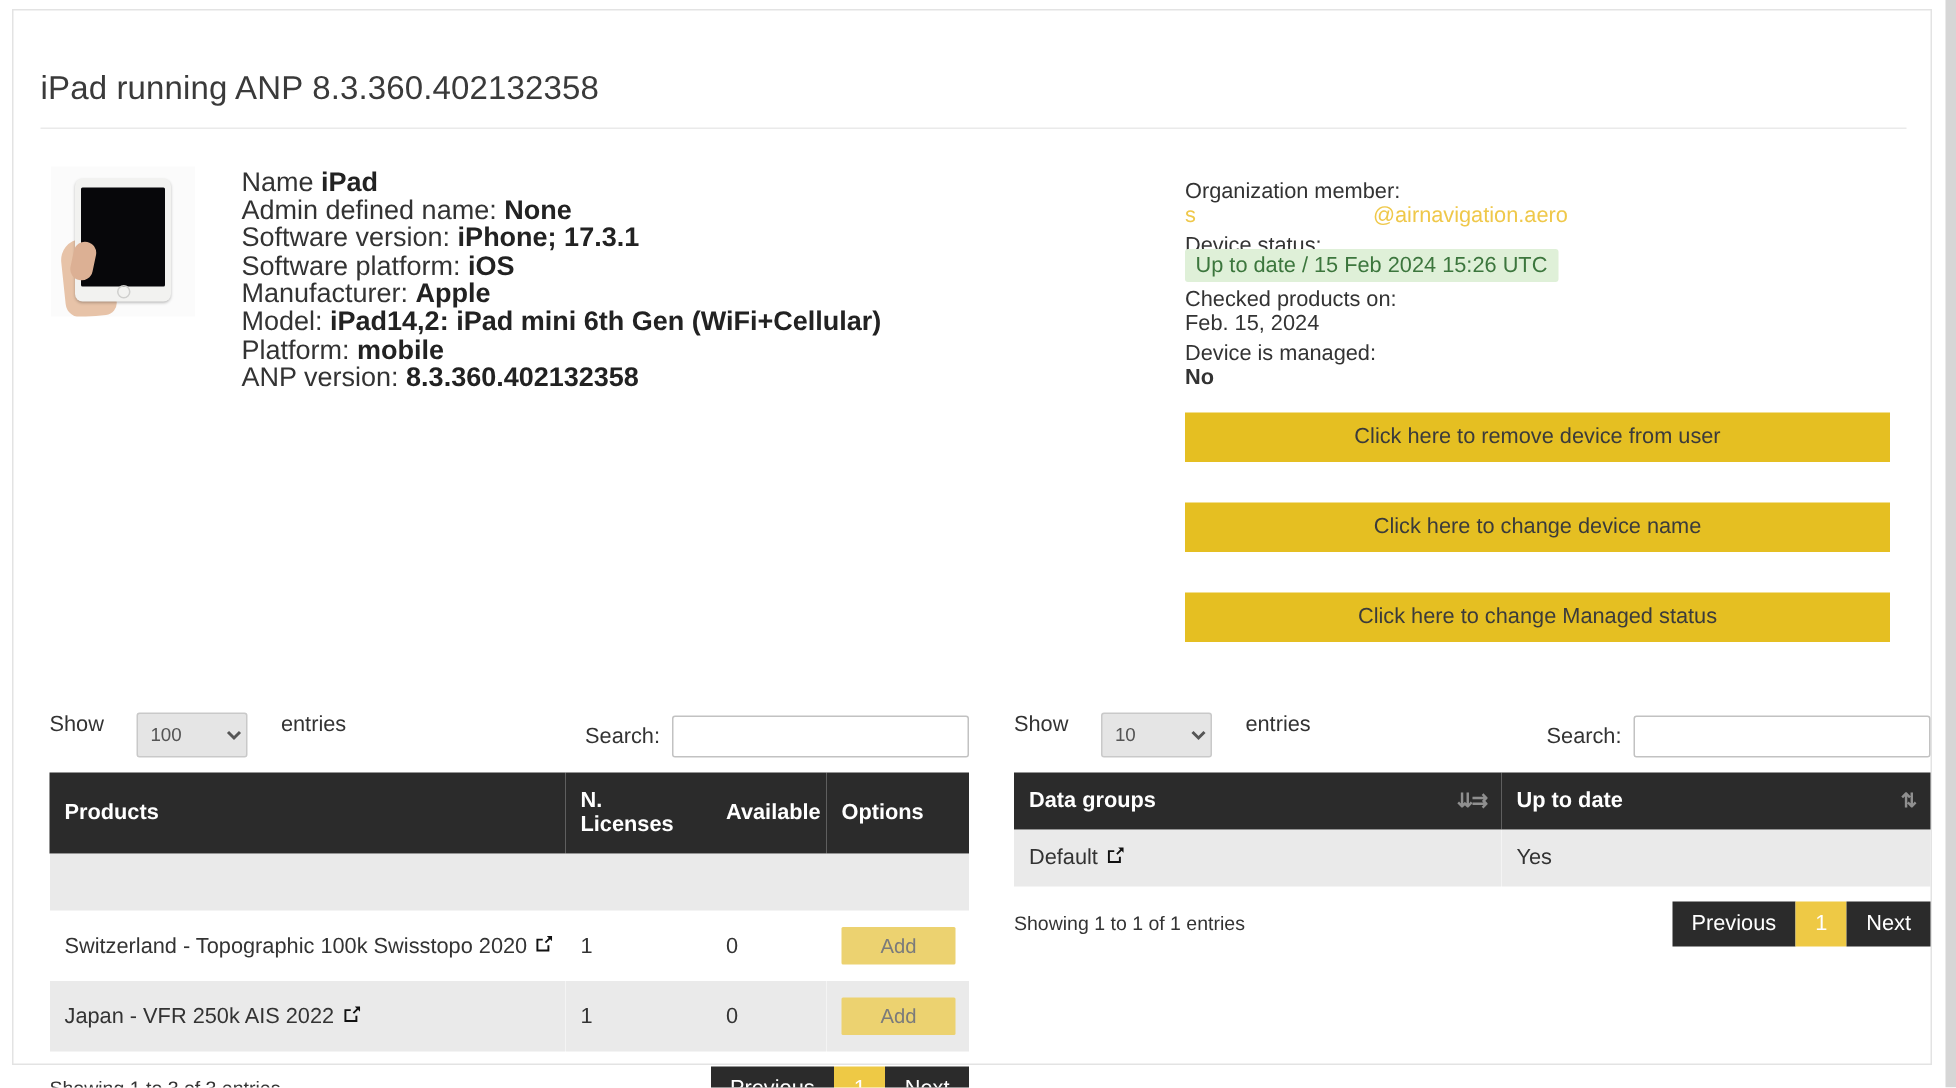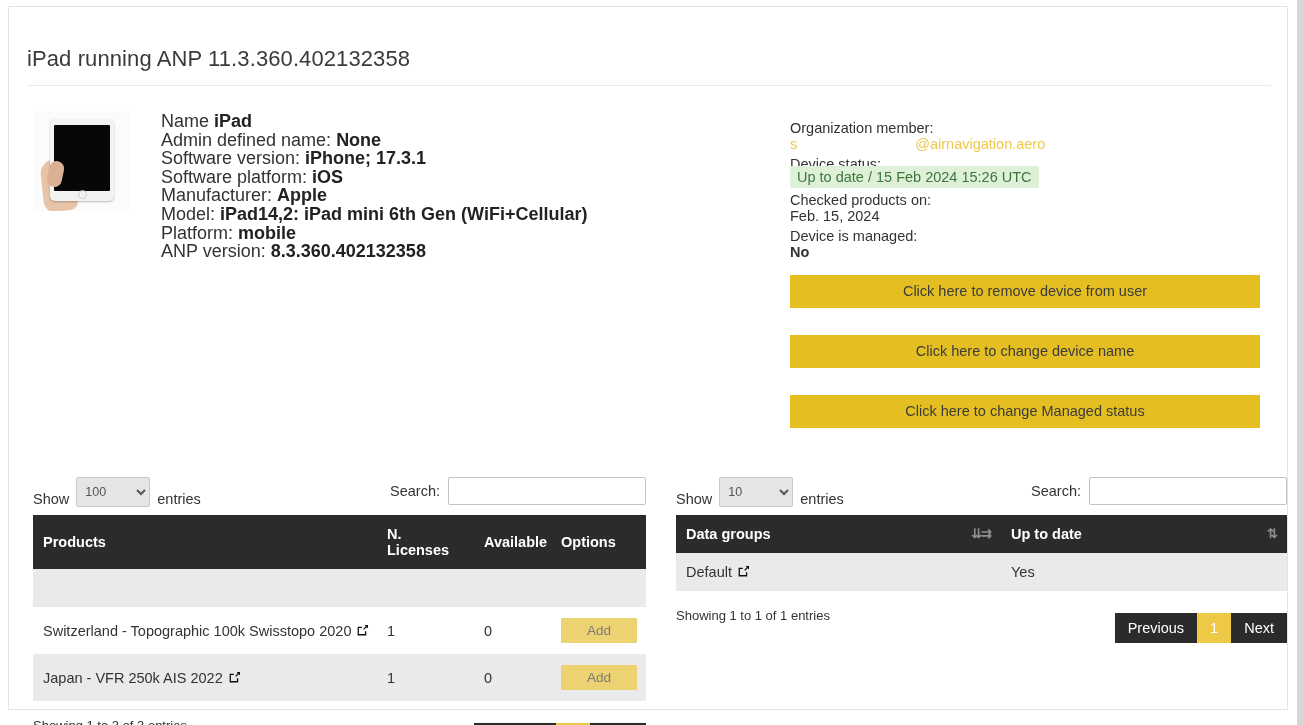--- a/index.html
+++ b/index.html
@@ -186,22 +186,22 @@
     position: relative;
     height: 40px;
   }
   .dt-length {
     position: absolute;
     left: 0;
     top: 0;
     font-size: 14.5px;
     color: #333333;
     display: flex;
-    align-items: flex-end;
-    gap: 7px;
+    align-items: flex-start;
+    gap: 22px;
     height: 32px;
   }
   .dt-select {
     font-family: "Liberation Sans", sans-serif;
     font-size: 12.5px;
     color: #555555;
     border: 1px solid #c9c9c9;
     background: #e5e5e5;
     height: 30px;
     width: 74px;
@@ -301,21 +301,21 @@
   .dt-info {
     position: absolute;
     left: 0;
     top: 7px;
     font-size: 13px;
     color: #333333;
   }
   .dt-paginate {
     position: absolute;
     right: 0;
-    top: 12px;
+    top: 0;
     display: flex;
   }
   .pg-btn {
     background: #2b2b2b;
     color: #ffffff;
     font-size: 14.5px;
     font-family: "Liberation Sans", sans-serif;
     border: none;
     padding: 0 13px;
     height: 30px;
@@ -328,21 +328,21 @@
     padding: 0 13px;
   }
 </style>
 </head>
 <body>
 
 <div class="scrollbar-strip"></div>
 
 <div class="card">
 
-  <h1 class="card-title">iPad running ANP 11.3.360.402132358</h1>
+  <h1 class="card-title">iPad running ANP 8.3.360.402132358</h1>
   <div class="title-divider"></div>
 
   <div class="device-photo">
     <div class="photo-hand"></div>
     <div class="photo-tablet">
       <div class="photo-screen"></div>
       <div class="photo-home"></div>
     </div>
     <div class="photo-thumb"></div>
   </div>

